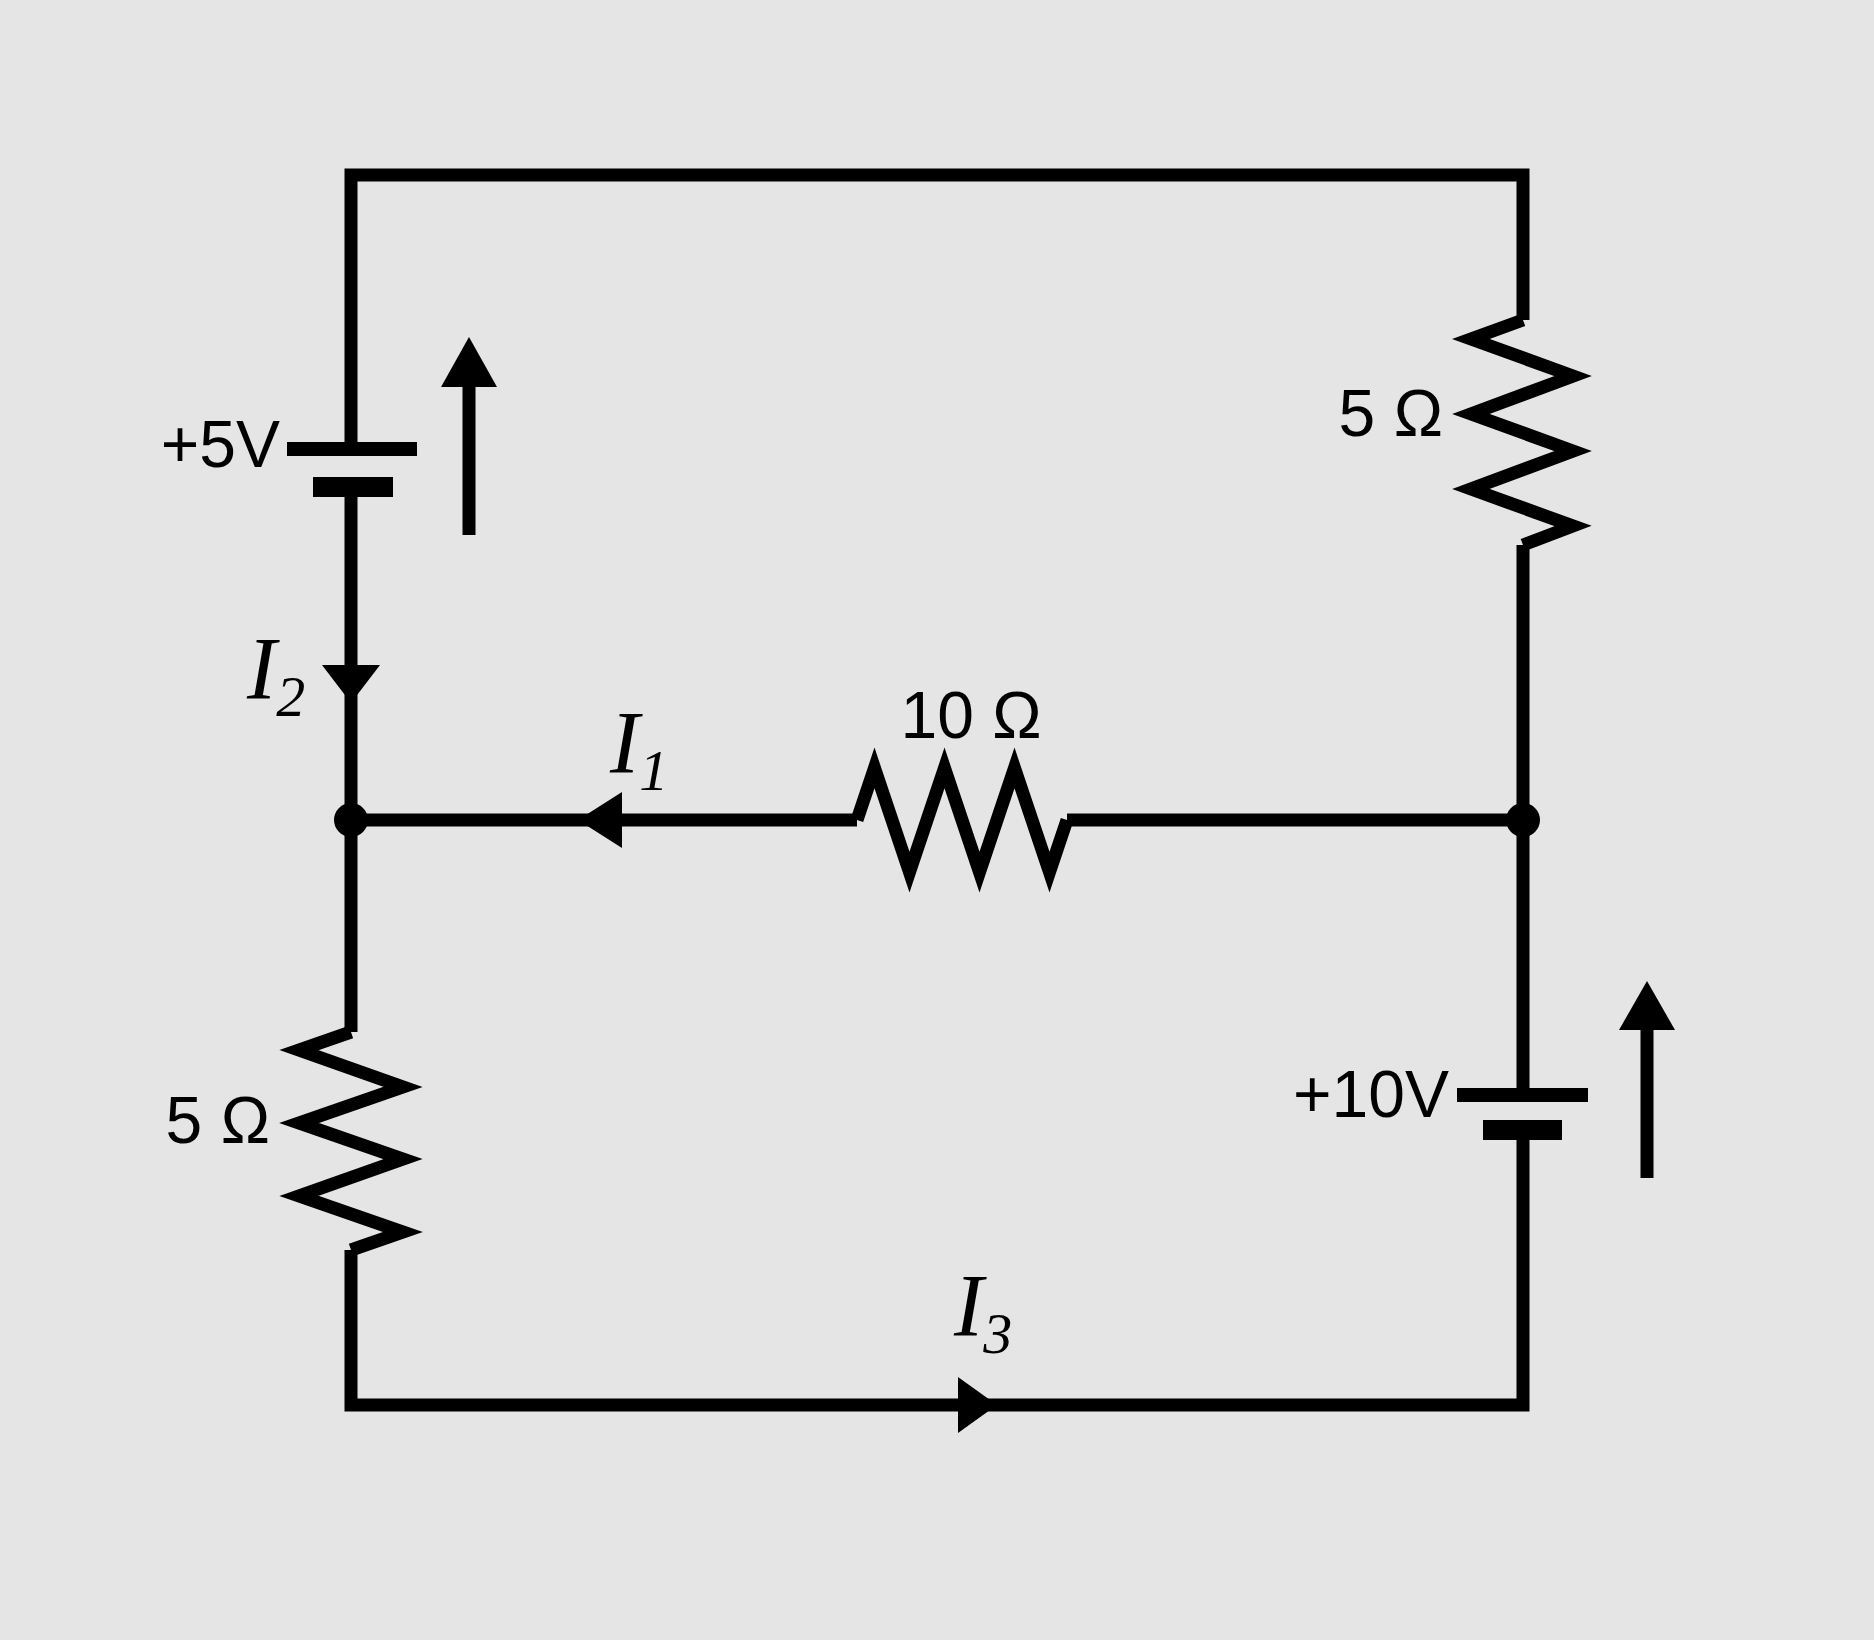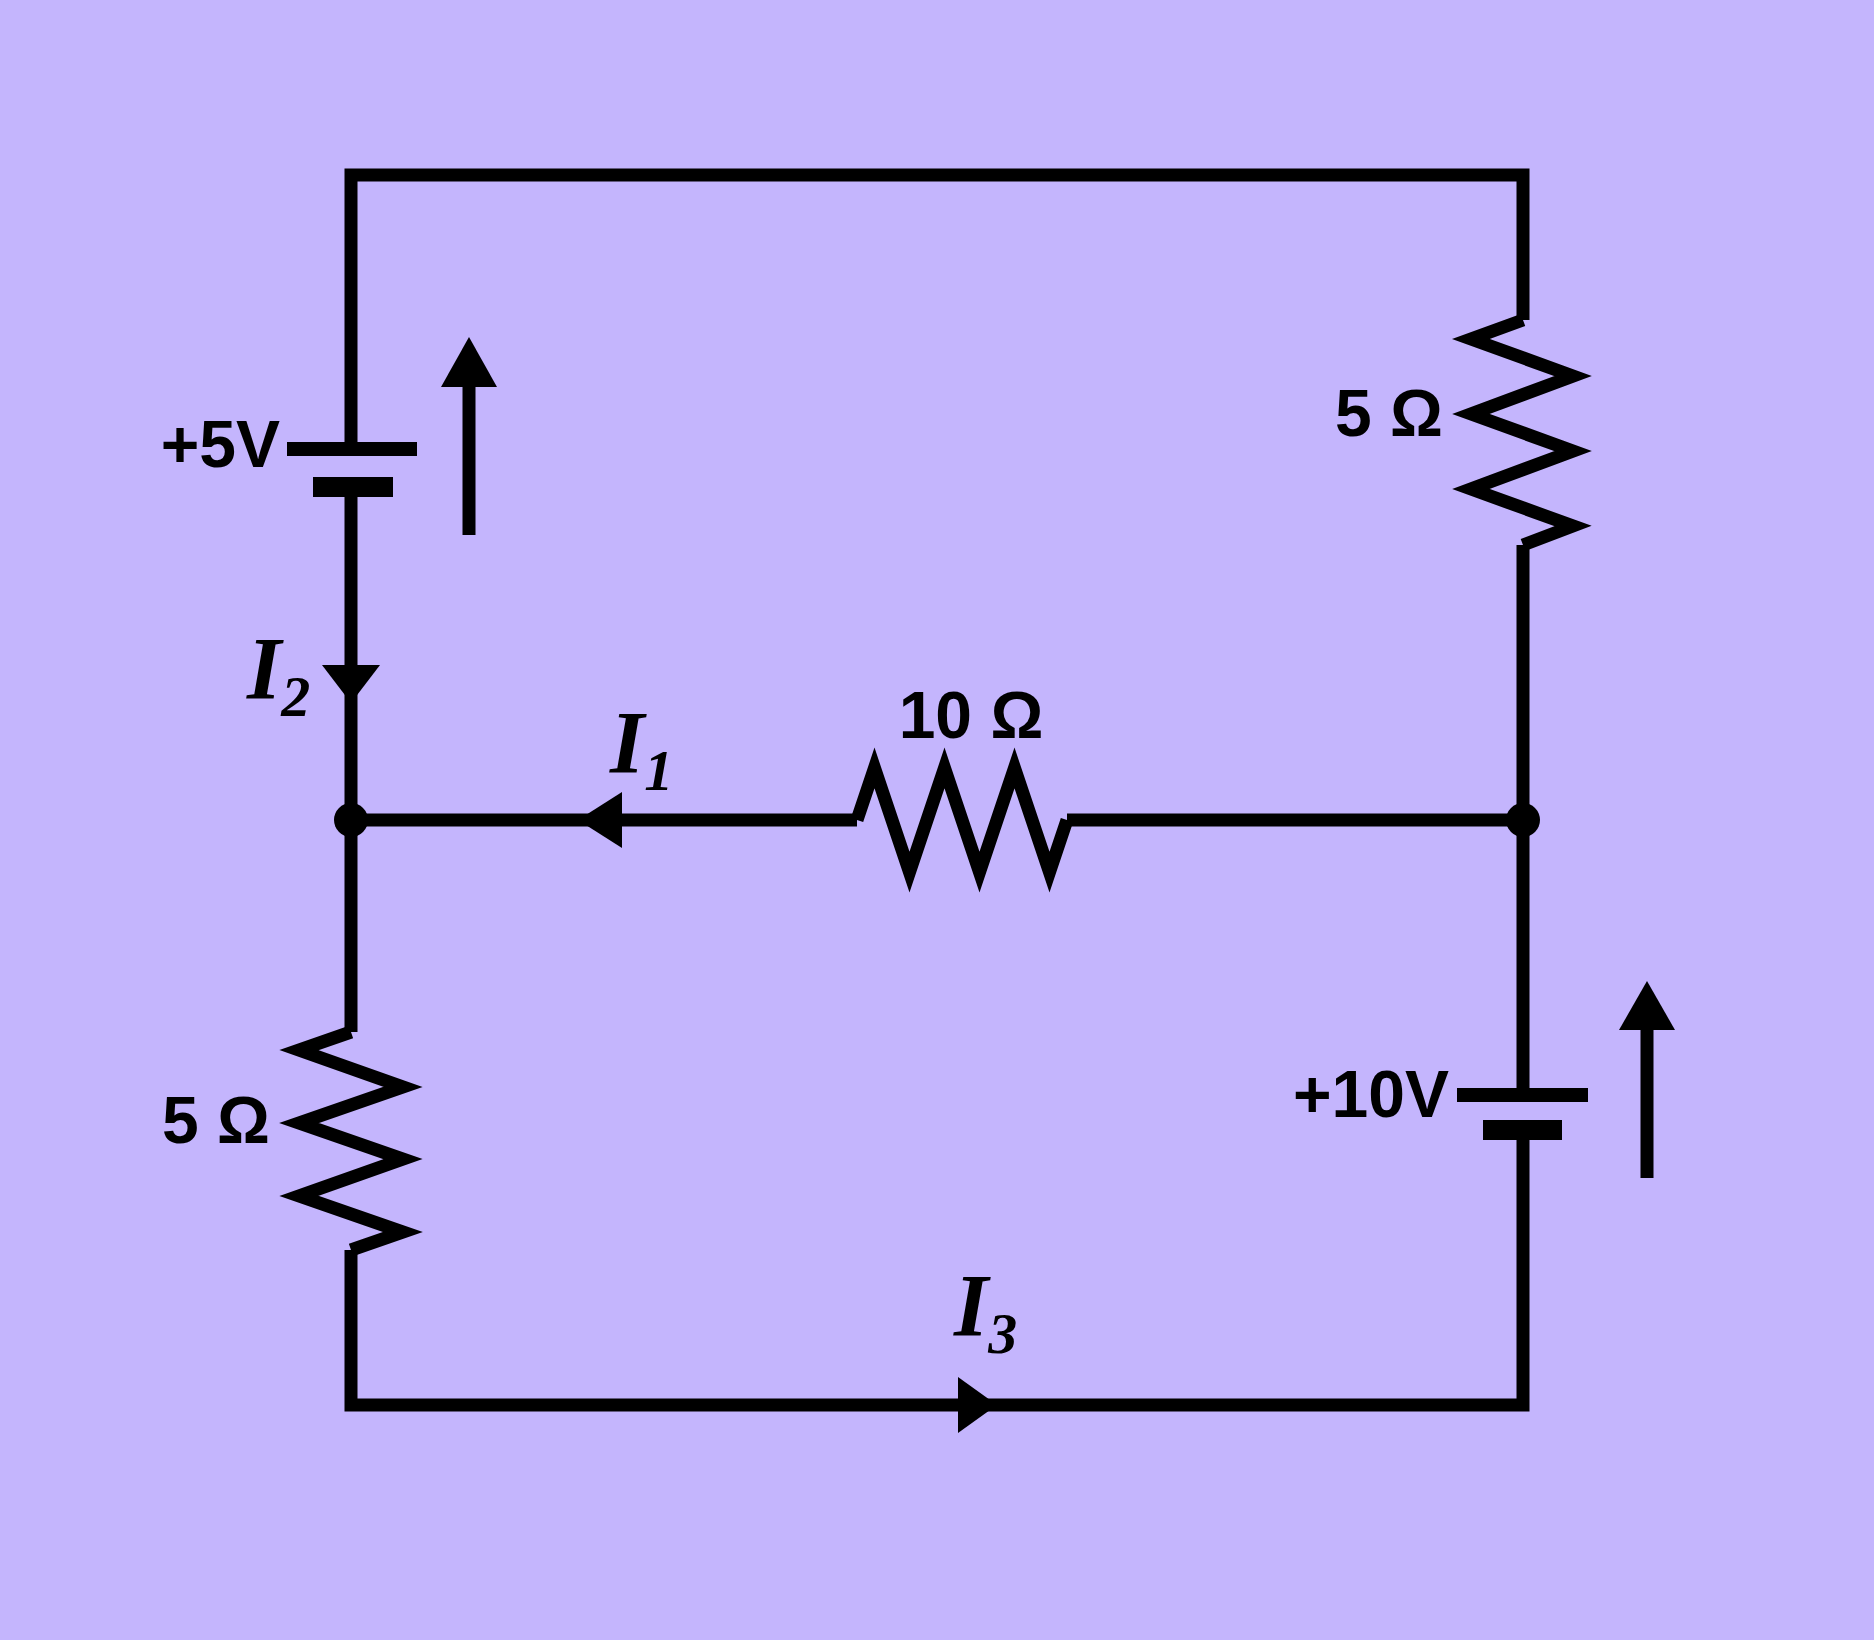--- a/index.html
+++ b/index.html
@@ -1,16 +1,16 @@
 <!DOCTYPE html>
 <html><head>
 <meta charset="utf-8">
 <style>
   html, body { margin: 0; padding: 0; background: #ffffff; }
-  .stage { width: 1874px; height: 1640px; background: #c4b5fd; position: relative; font-weight: bold; }
+  .stage { width: 1874px; height: 1640px; background: #e5e5e5; position: relative; }
   svg { display: block; }
   .lbl {
     font-family: "Liberation Sans", "DejaVu Sans", sans-serif;
     font-size: 66px;
   }
   .cur {
     font-family: "Liberation Serif", "DejaVu Serif", serif;
     font-style: italic;
     font-size: 88px;
   }

